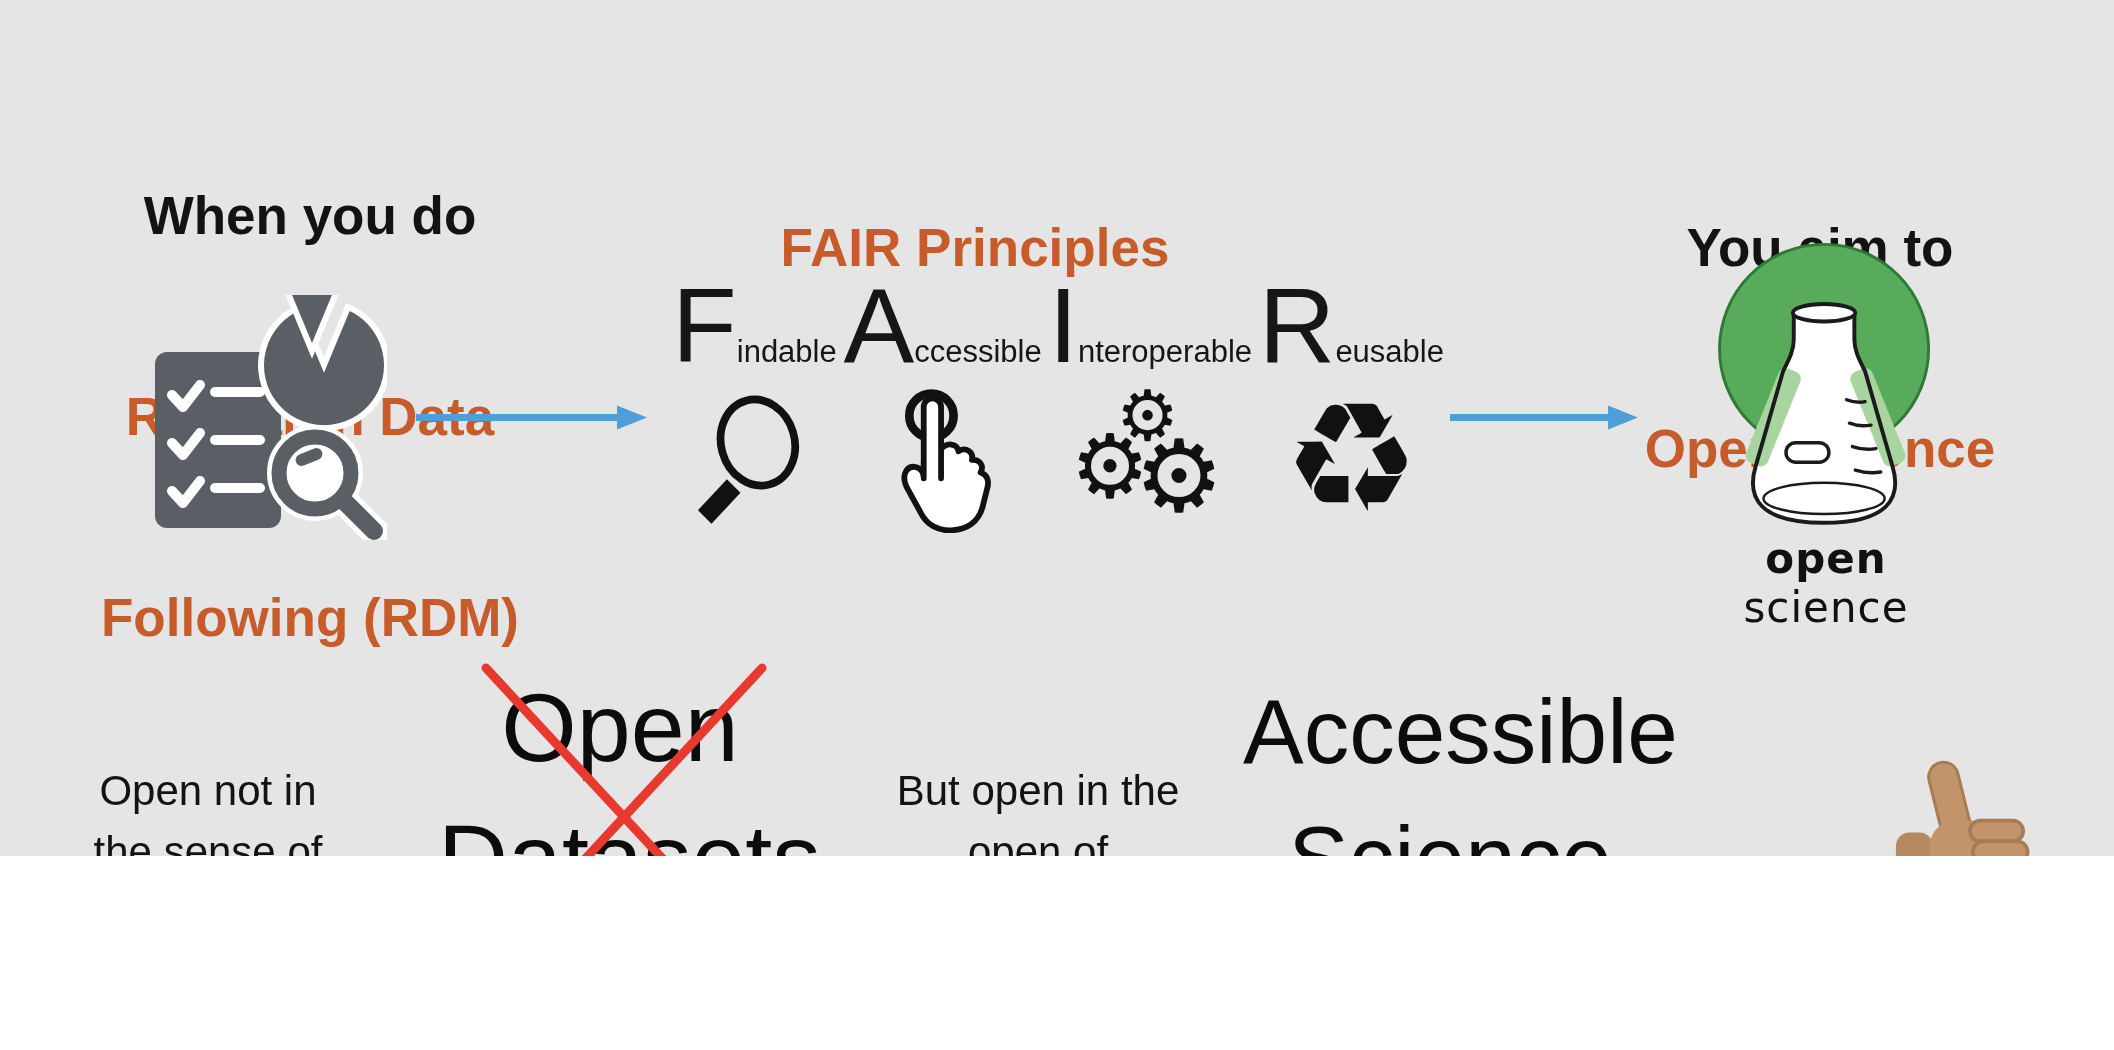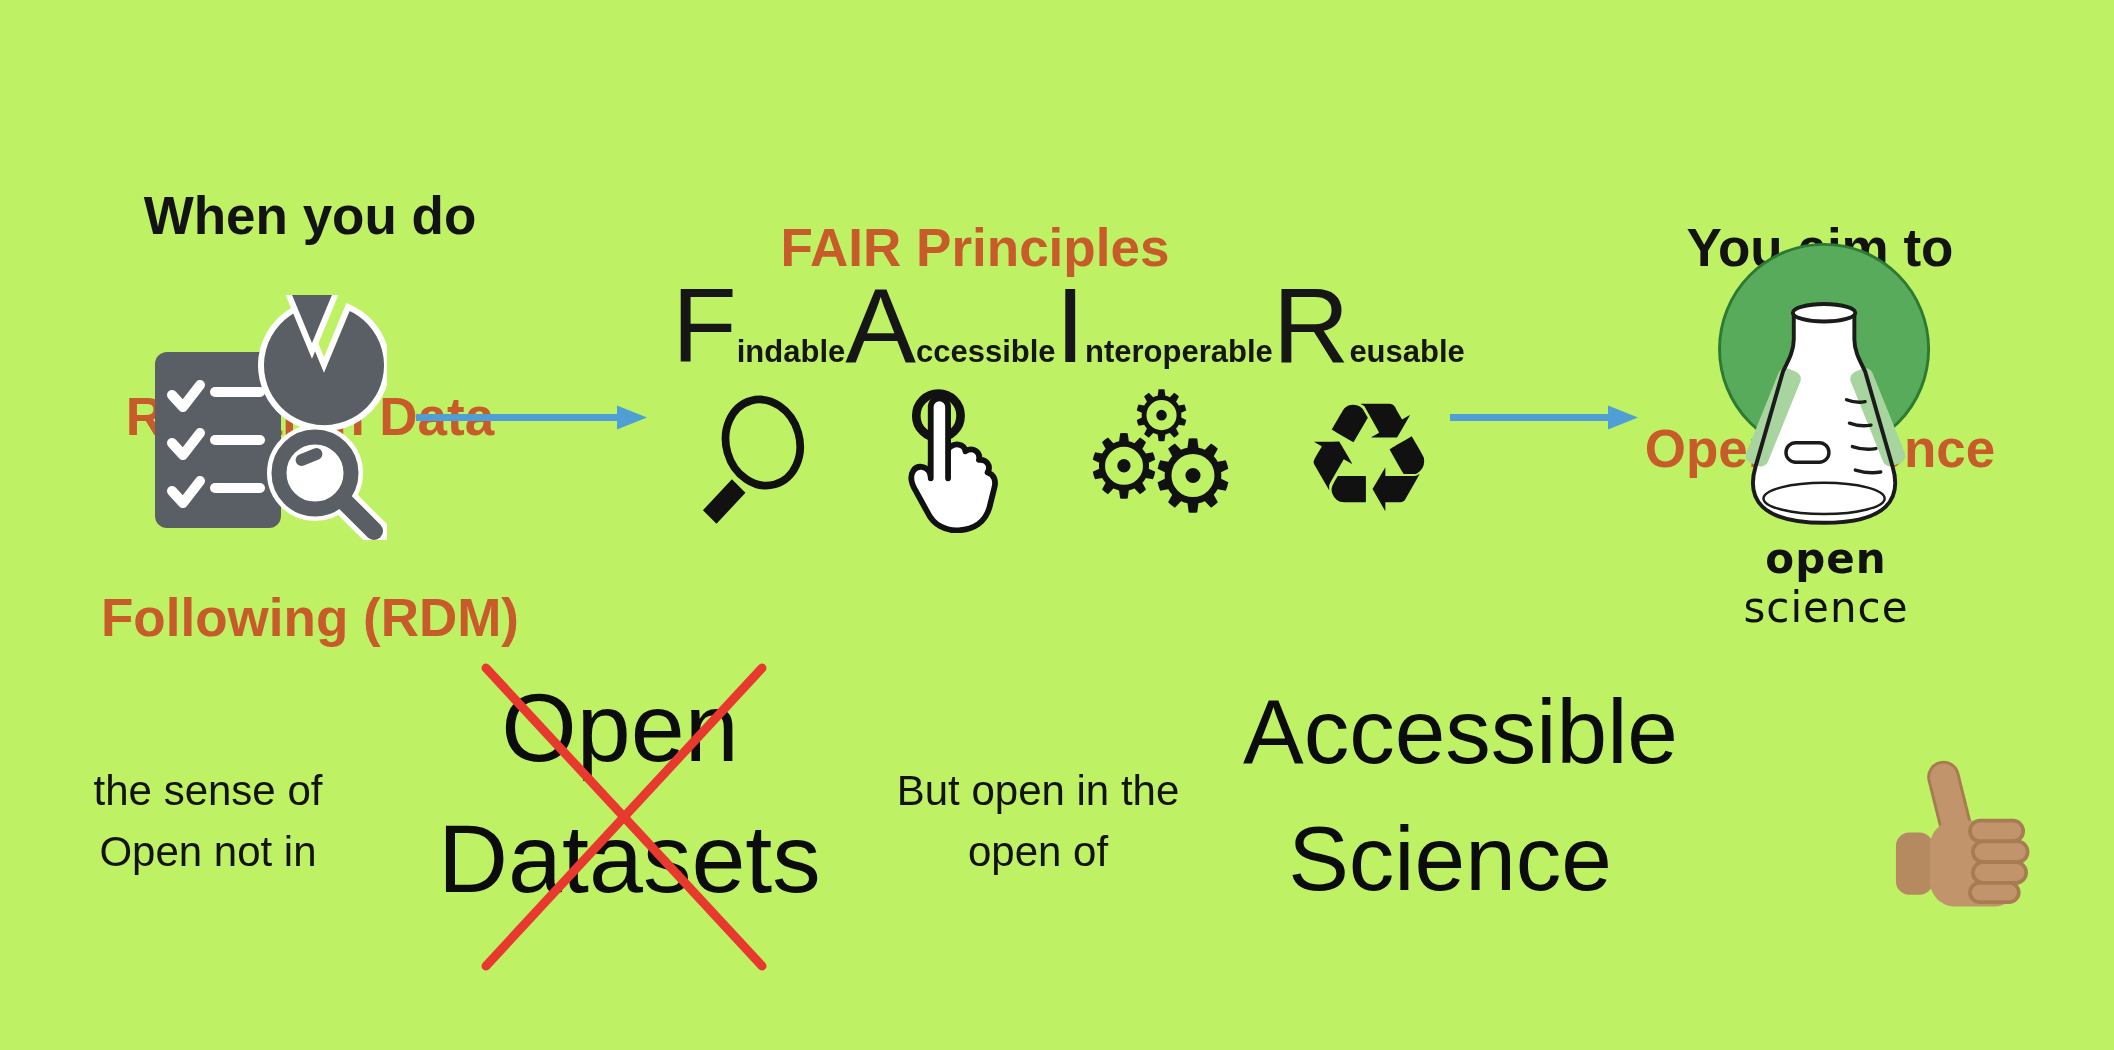--- a/index.html
+++ b/index.html
@@ -1,28 +1,28 @@
 <!DOCTYPE html>
 <html><head>
 <meta charset="utf-8">
 <title>RDM → FAIR → Open Science</title>
 <style>
   html,body{margin:0;padding:0;background:#fff;}
-  #canvas{position:relative;width:2114px;height:1050px;background:#bef264;overflow:hidden;
+  #canvas{position:relative;width:2114px;height:856px;background:#e5e5e5;overflow:hidden;
           font-family:"Liberation Sans",sans-serif;color:#131313;}
   .abs{position:absolute;}
   
   .hdr{text-align:center;font-weight:bold;font-size:53px;line-height:67px;white-space:pre;}
   .hdr .orange{color:#C75B2A;}
   
   .fair-strip{left:672px;top:283px;width:772px;display:flex;justify-content:space-between;}
   .fair-col{display:flex;flex-direction:column;align-items:center;}
   .fair-word{white-space:nowrap;color:#161616;font-family:"Liberation Sans",sans-serif;}
   .fair-letter{font-size:106px;line-height:0.80;font-weight:400;}
-  .fair-rest{font-size:31px;font-weight:700;}
+  .fair-rest{font-size:31px;font-weight:400;}
   .fair-icon{height:150px;margin-top:14px;display:flex;align-items:center;justify-content:center;overflow:visible;}
   .gears{position:relative;width:148px;height:124px;}
   .gear{position:absolute;line-height:1;color:#111;font-family:"DejaVu Sans",sans-serif;}
   .gear.g1{left:40px;top:-16px;font-size:70px;}
   .gear.g2{left:-6px;top:26px;font-size:88px;}
   .gear.g3{left:58px;top:30px;font-size:100px;}
   .recycle{font-size:152px;line-height:1;color:#111;font-family:"DejaVu Sans",sans-serif;}
   
   .note{font-size:42px;line-height:61px;text-align:center;}
   .big-black{font-size:97px;line-height:131px;text-align:center;color:#0c0c0c;}
@@ -148,22 +148,22 @@
     </g>
     <rect x="88" y="206" width="44" height="20" rx="10" fill="#ffffff" stroke="#1b1b1b" stroke-width="3.5"></rect>
   </svg>
   <div class="abs caption" style="left:1676px;top:534px;width:300px;">
     <span class="w1">open</span>
     <span> </span>
     <span class="w2">science</span>
   </div>
 
   <div class="abs note" style="left:88px;top:760px;width:240px;">
+    <div>Open not in</div>
     <div>the sense of</div>
-    <div>Open not in</div>
   </div>
 
   <div class="abs big-black" style="left:438px;top:662px;width:364px;">
     <div>Open</div>
     <div>Datasets</div>
   </div>
   <svg class="abs" style="left:478px;top:660px;" width="292" height="314" viewBox="0 0 292 314" aria-hidden="true">
     <line x1="8" y1="8" x2="284" y2="306" stroke="#E8392E" stroke-width="9" stroke-linecap="round"></line>
     <line x1="284" y1="8" x2="8" y2="306" stroke="#E8392E" stroke-width="9" stroke-linecap="round"></line>
   </svg>

